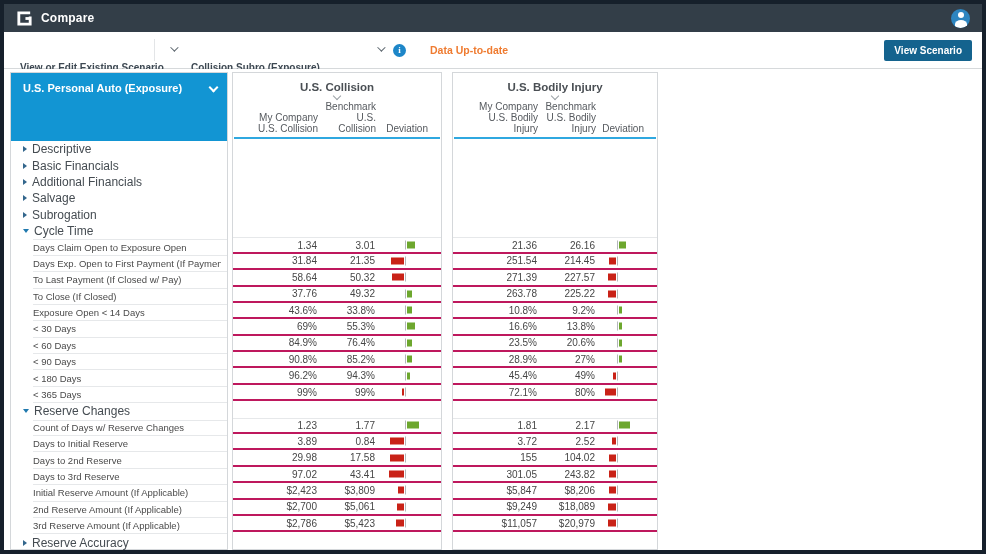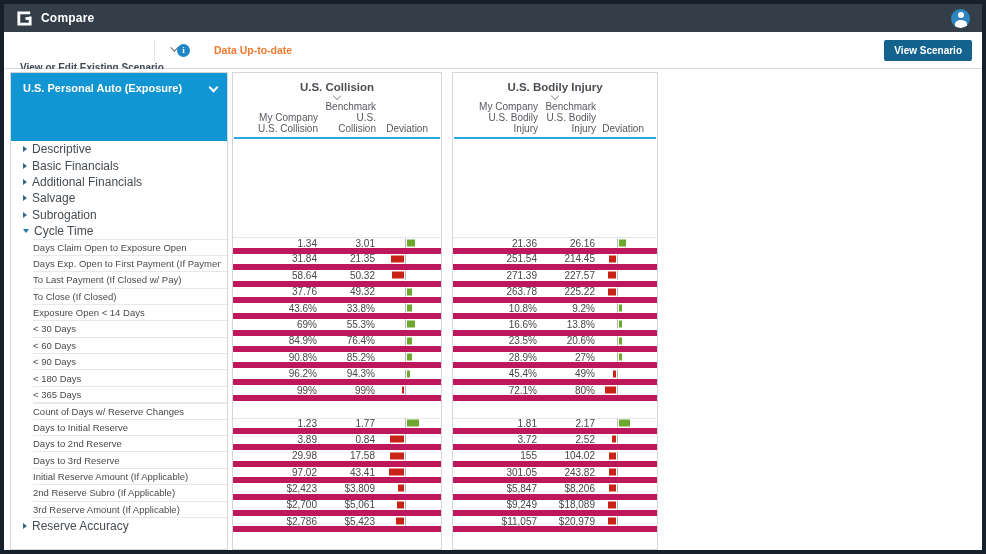--- a/index.html
+++ b/index.html
@@ -54,21 +54,21 @@
   .panel-titlebar { height:26px; display:flex; align-items:center; justify-content:space-between; padding:8px 12px 0 12px;flex-direction:column; }
   .panel-title { font-size:11.5px; font-weight:700; color:#4a4f54; white-space:nowrap; }
   .chev-gray { width:6px; height:6px; border-right:1.5px solid #9aa0a5; border-bottom:1.5px solid #9aa0a5; transform:rotate(45deg); cursor:pointer; flex:0 0 auto; }
   .phead { display:flex; align-items:flex-end; padding:0 12px 3px 10px; height:40px; border-bottom:2px solid #2fa8e0; margin:0 1px; }
   .phcell { font-size:10px; color:#55595e; text-align:right; line-height:11px; }
   .phc1 { width:74px; }
   .phc2 { width:58px; }
   .phc3 { flex:1; }
   .prows { flex:1; overflow:hidden; }
   .prow { height:16.4px; display:flex; align-items:center; padding:0 12px 0 10px; }
-  .prow.data { border-bottom:6px solid #be185d; }
+  .prow.data { border-bottom:2px solid #be185d; }
   .prow.data.groupstart { border-top:1px solid #e6e8ea; }
   .pc { font-size:10px; color:#464646; text-align:right; white-space:nowrap; }
   .pc1 { width:74px; }
   .pc2 { width:58px; }
   .devcell { flex:1; position:relative; height:100%; }
   .axis { position:absolute; top:50%; transform:translateY(-50%); width:1px; height:9px; background:#b3b6b9; }
   .bar { position:absolute; top:50%; transform:translateY(-50%); height:7px; }
 </style>
 </head>
 <body>
@@ -87,20 +87,24 @@
         <div class="body"></div>
     </div>
   </div>
 
   <div class="toolbar">
     <div class="select select-scenario">
       <span class="sel-label">View or Edit Existing Scenario</span>
       <span class="chev"></span>
     </div>
     <div class="tb-divider"></div>
+    <div class="select select-comparison">
+      <span class="sel-label">Collision Subro (Exposure)</span>
+      <span class="chev"></span>
+    </div>
     <div class="info-icon">i</div>
     <span class="status">Data Up-to-date</span>
     <span class="toolbar-spacer"></span>
     <button class="btn-primary">View Scenario</button>
   </div>
 
   <div class="content">
 
     <div class="card sidebar">
       <div class="sidebar-head">
@@ -155,37 +159,41 @@
           </div>
           <div class="srow lvl2">
             <span class="slabel">&lt; 90 Days</span>
           </div>
           <div class="srow lvl2">
             <span class="slabel">&lt; 180 Days</span>
           </div>
           <div class="srow lvl2">
             <span class="slabel">&lt; 365 Days</span>
           </div>
+          <div class="srow lvl1">
+            <span class="tri expanded"></span>
+            <span class="slabel">Reserve Changes</span>
+          </div>
           <div class="srow lvl2 groupstart">
             <span class="slabel">Count of Days w/ Reserve Changes</span>
           </div>
           <div class="srow lvl2">
             <span class="slabel">Days to Initial Reserve</span>
           </div>
           <div class="srow lvl2">
             <span class="slabel">Days to 2nd Reserve</span>
           </div>
           <div class="srow lvl2">
             <span class="slabel">Days to 3rd Reserve</span>
           </div>
           <div class="srow lvl2">
             <span class="slabel">Initial Reserve Amount (If Applicable)</span>
           </div>
           <div class="srow lvl2">
-            <span class="slabel">2nd Reserve Subro (If Applicable)</span>
+            <span class="slabel">2nd Reserve Amount (If Applicable)</span>
           </div>
           <div class="srow lvl2">
             <span class="slabel">3rd Reserve Amount (If Applicable)</span>
           </div>
           <div class="srow lvl1">
             <span class="tri collapsed"></span>
             <span class="slabel">Reserve Accuracy</span>
           </div>
         </div>
     </div>

